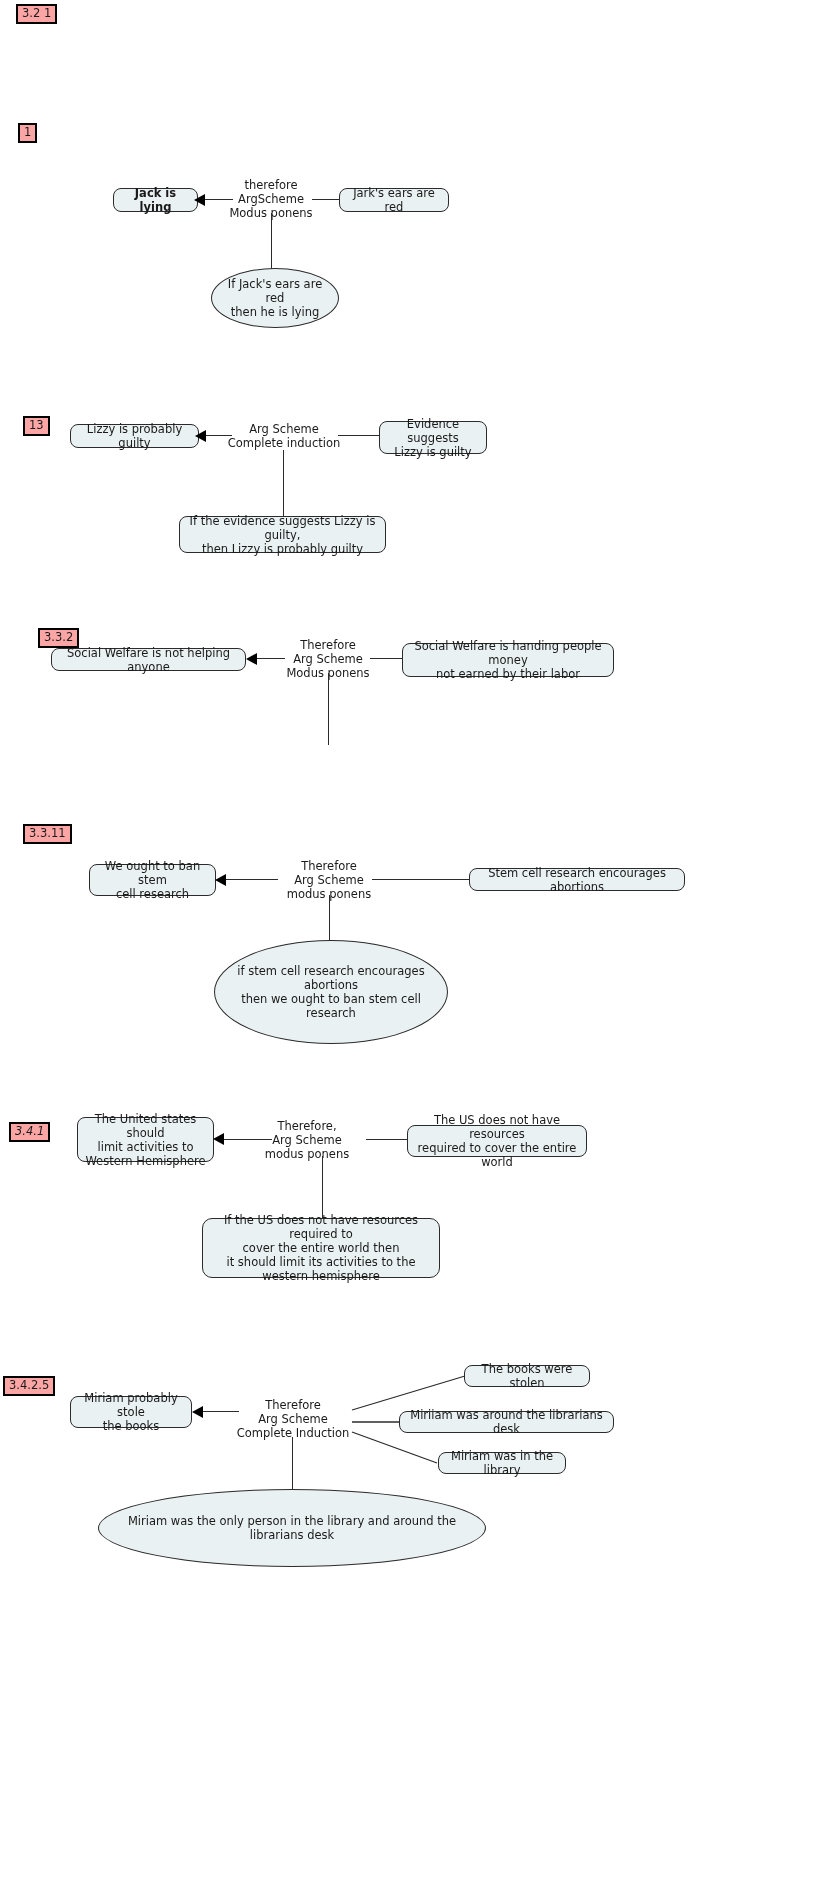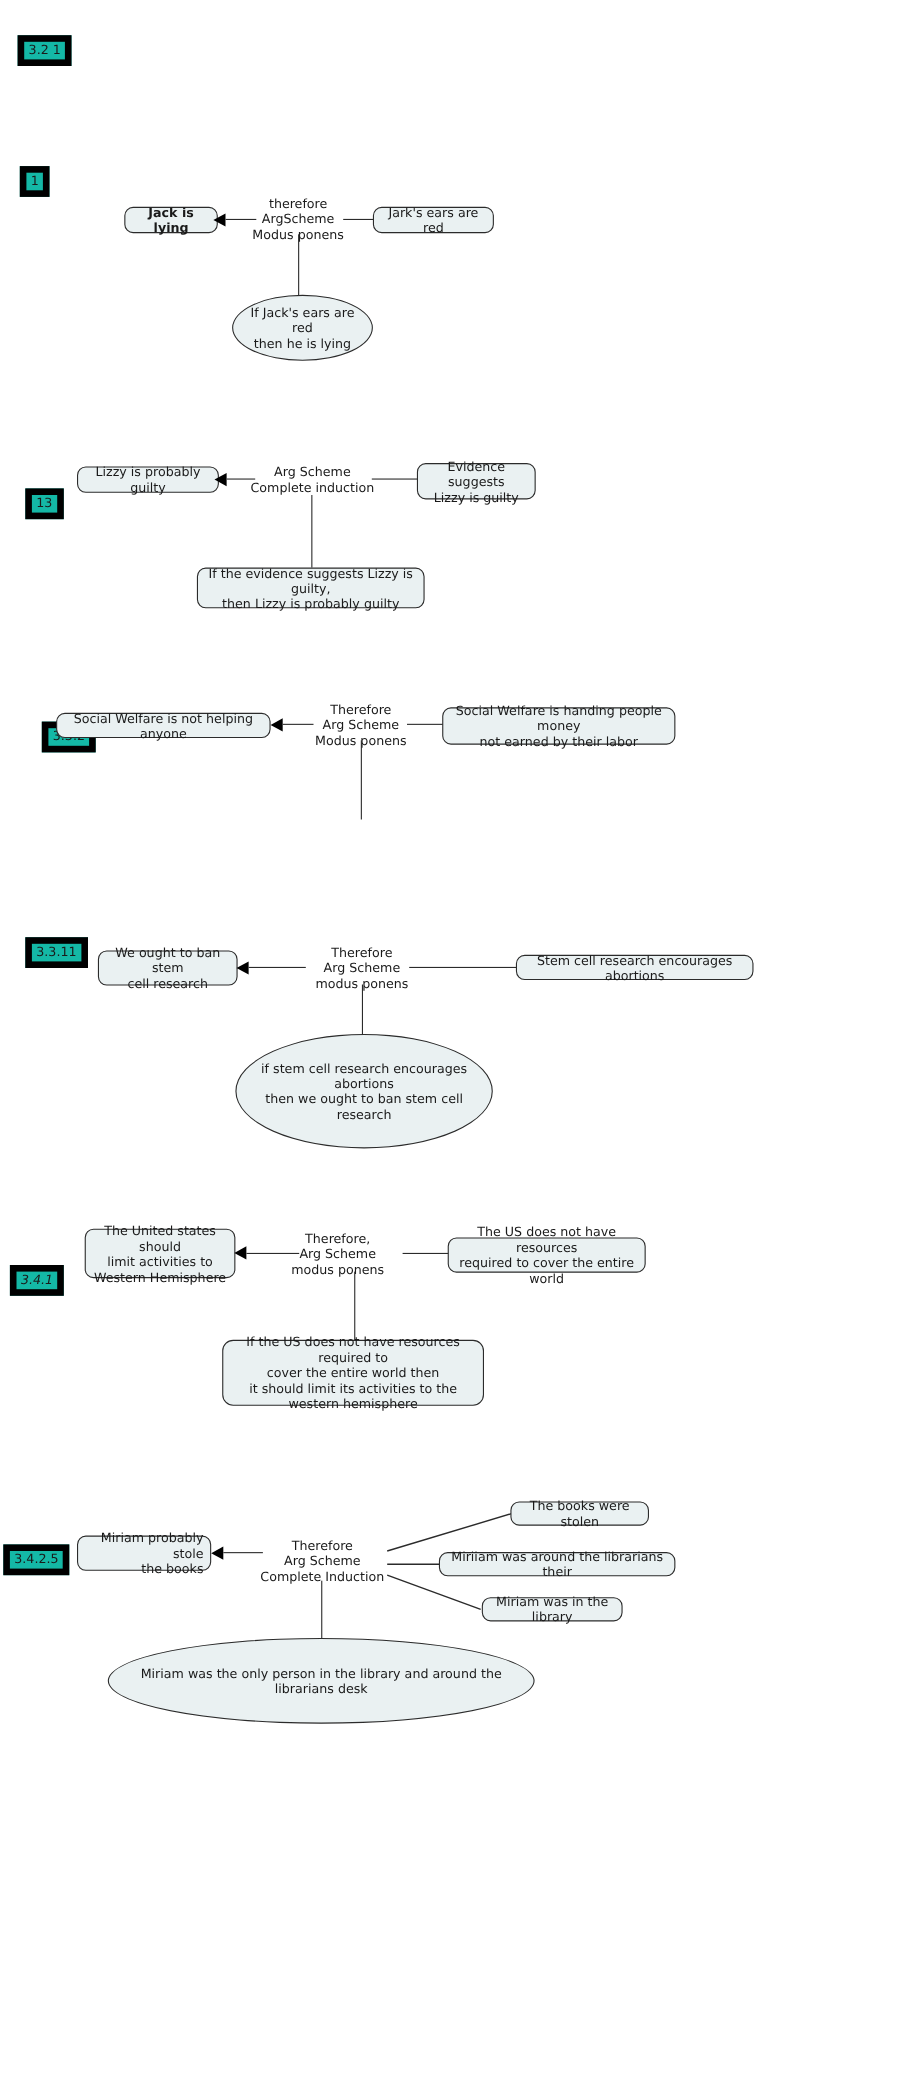--- a/index.html
+++ b/index.html
@@ -17,28 +17,27 @@
     position: relative;
     width: 832px;
     height: 1897px;
     overflow: hidden;
     background: #ffffff;
   }
 
   
   .sec-tag {
     position: absolute;
-    border: 6px solid #000000;
-    background: #14b8a6;
+    border: 2px solid #000000;
+    background: #fca5a5;
     font-size: 11.5px;
     line-height: 13px;
     padding: 1px 4px 2px 4px;
     white-space: nowrap;
     color: #1a1a1a;
-    margin-top: 28px;
   }
 
   
   .node {
     position: absolute;
     box-sizing: border-box;
     background: #eaf1f2;
     border: 1.2px solid #2b2b2b;
     color: #1a1a1a;
     font-size: 11.5px;
@@ -174,34 +173,34 @@
   <div class="node rounded" style="left:407px; top:1125px; width:180px; height:32px;">The US does not have resources
 required to cover the entire world</div>
   <div class="line v" style="left:322px; top:1156px; height:63px;"></div>
   <div class="node sharp" style="left:202px; top:1218px; width:238px; height:60px;">If the US does not have resources required to
 cover the entire world then
 it should limit its activities to the
 western hemisphere</div>
 
   <div class="sec-tag" style="left:3px; top:1376px;">3.4.2.5</div>
 
-  <div class="node rounded" style="left:70px; top:1396px; width:122px; height:32px;text-align:right;">Miriam probably stole
+  <div class="node rounded" style="left:70px; top:1396px; width:122px; height:32px;">Miriam probably stole
 the books</div>
   <div class="arrow-left" style="left:192px; top:1406px;"></div>
   <div class="line h" style="left:203px; top:1411px; width:36px;"></div>
   <div class="scheme" style="left:233px; top:1398px; width:120px;">Therefore
 Arg Scheme
 Complete Induction</div>
 
   <svg class="diag" style="left:0px; top:1360px; width:500px; height:130px;">
     <line x1="352" y1="1410" x2="465" y2="1376" transform="translate(0,-1360)"></line>
     <line x1="352" y1="1422" x2="400" y2="1422" transform="translate(0,-1360)"></line>
     <line x1="352" y1="1432" x2="437" y2="1463" transform="translate(0,-1360)"></line>
   </svg>
 
   <div class="node rounded" style="left:464px; top:1365px; width:126px; height:22px;">The books were stolen</div>
-  <div class="node rounded" style="left:399px; top:1411px; width:215px; height:22px;">Miriiam was around the librarians their</div>
+  <div class="node rounded" style="left:399px; top:1411px; width:215px; height:22px;">Miriiam was around the librarians desk</div>
   <div class="node rounded" style="left:438px; top:1452px; width:128px; height:22px;">Miriam was in the library</div>
 
   <div class="line v" style="left:292px; top:1437px; height:53px;"></div>
   <div class="node ellipse" style="left:98px; top:1489px; width:388px; height:78px;">Miriam was the only person in the library and around the librarians desk</div>
 
 </div>
 
 </body></html>

